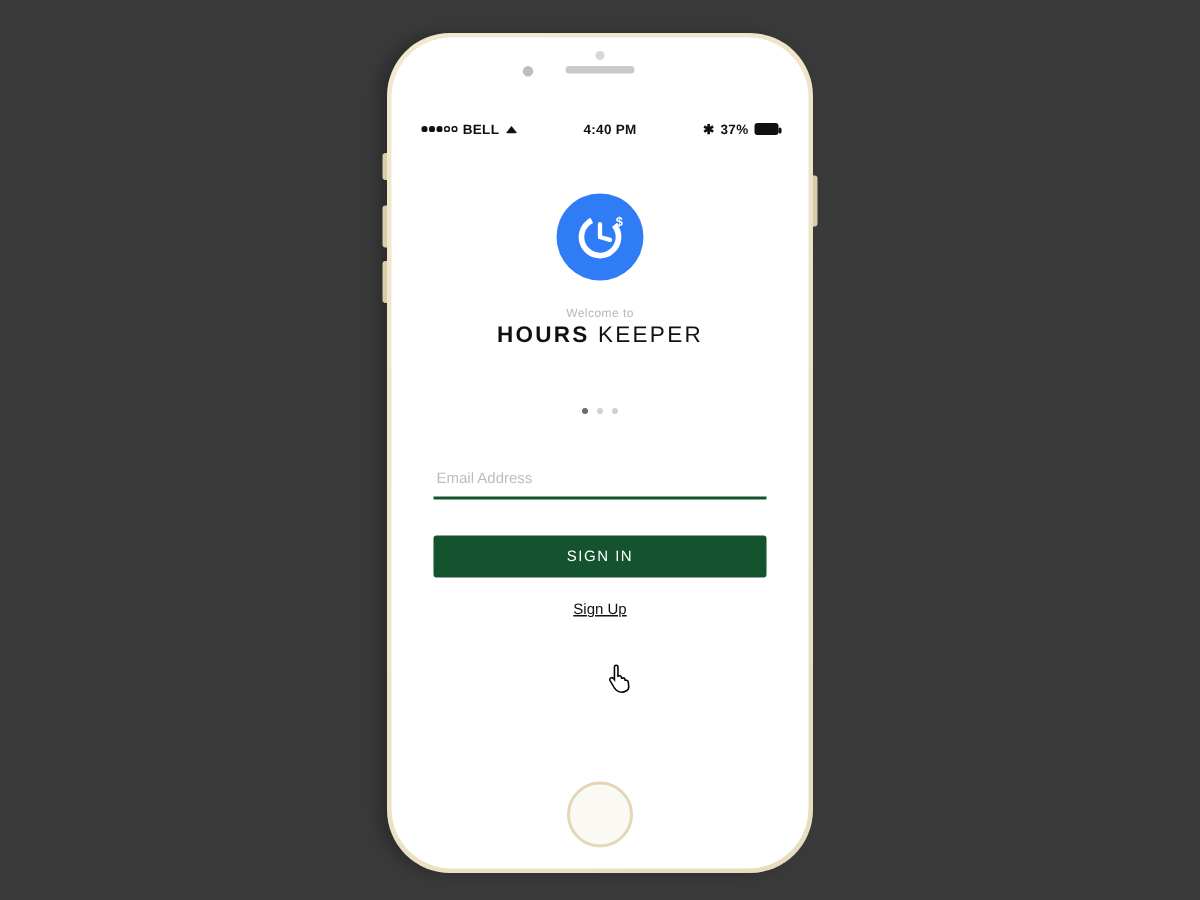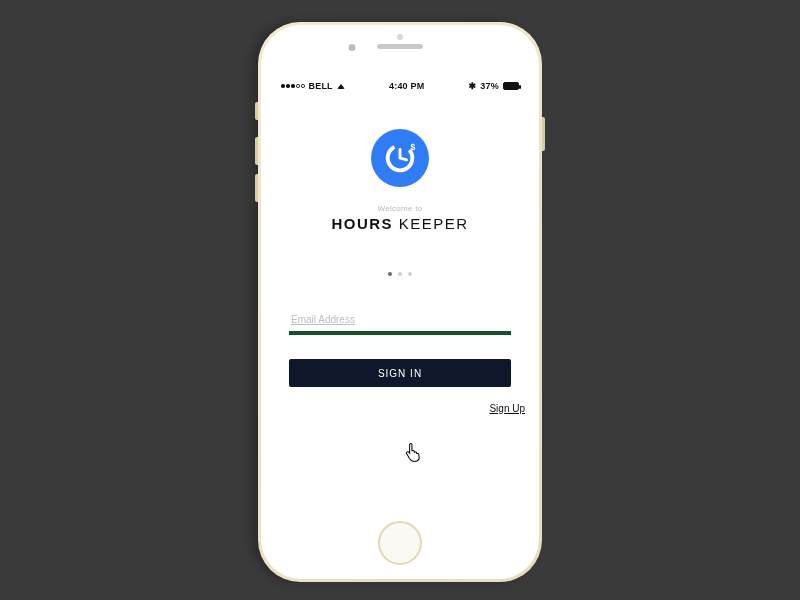--- a/index.html
+++ b/index.html
@@ -80,35 +80,35 @@
   }
   .brand .bold{font-weight:800;margin-top:16px;}
   .brand .light{font-weight:300;}
   
   .pager{ margin-top:40px; display:flex; justify-content:center; gap:6px;}
   .pager span{ width:4px;height:4px;border-radius:50%; background:#d0d0d0;}
   .pager span.active{ background:#6b6b6b;}
   
   .form{ margin:30px 14px 0; }
   .field{
-    border-bottom:4px solid #14532d; padding:8px 2px 6px;
+    border-bottom:2px solid #14532d; padding:8px 2px 6px;
     display:flex; align-items:center; justify-content:space-between;
-    font-size:10px; color:#bdbdbd;text-decoration:underline;
+    font-size:10px; color:#bdbdbd;
   }
   .help{
     width:12px;height:12px;border:1px solid #bdbdbd;border-radius:50%;
     font-size:8px;color:#bdbdbd;text-align:center;line-height:11px;
   }
   .signin-btn{
-    margin:24px 14px 0; height:28px; background:#0f172a; color:#fff;
+    margin:24px 14px 0; height:28px; background:#14532d; color:#fff;
     font-size:10px; letter-spacing:1px; display:flex;align-items:center;justify-content:center;
     border-radius:2px; cursor:pointer;
   }
   .signup{
-    margin-top:16px; text-align:right; font-size:10px; color:#111;
+    margin-top:16px; text-align:center; font-size:10px; color:#111;
     text-decoration:underline; cursor:pointer;
   }
   
   .home-btn{
     position:absolute; bottom:14px; left:50%; transform:translateX(-50%);
     width:44px;height:44px;border-radius:50%;
     border:2px solid #e3d7b5; background:#fbf9f3;
   }
   
   .cursor{

